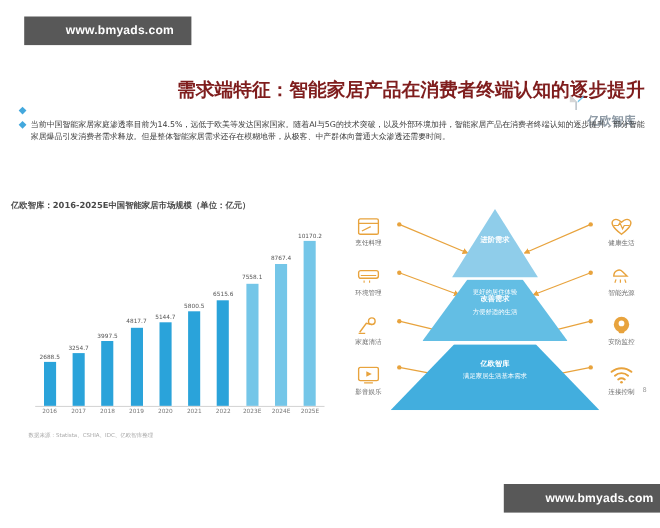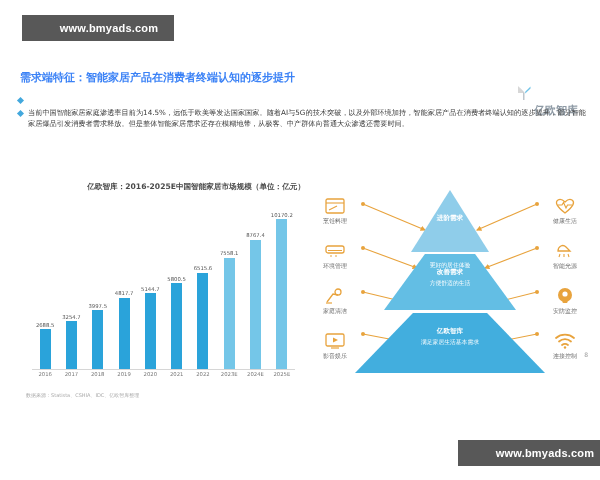--- a/index.html
+++ b/index.html
@@ -15,22 +15,23 @@
     font-size:11px;font-weight:bold;letter-spacing:.2px;
     display:flex;align-items:center;justify-content:center;padding-left:22px;
   }
   .wm-top{left:22px;top:15px;width:130px;height:26px;}
   .wm-bot{left:458px;top:440px;width:130px;height:26px;}
 
   .slide{position:absolute;left:0;top:60px;width:600px;height:360px;}
 
   .title-row{position:absolute;left:20px;top:10px;right:14px;height:20px;}
   .title{
-    font-size:11px;font-weight:bold;color:#3b82f6;letter-spacing:0;
+    font-size:17px;font-weight:bold;color:#7f1d1d;letter-spacing:0;
     font-family:"DejaVu Sans","Liberation Sans",sans-serif;
+    text-align:right;
   }
   .logo{
     position:absolute;right:8px;top:-2px;display:flex;align-items:center;gap:3px;
   }
   .logo-mark{width:13px;height:15px;position:relative;}
   .logo-mark:before{
     content:"";position:absolute;left:0;top:0;width:0;height:0;
     border-left:6px solid #d7d7d7;border-top:7px solid transparent;border-bottom:0 solid transparent;
   }
   .logo-txt{font-size:11px;font-weight:bold;color:#8e9aa5;
@@ -44,21 +45,21 @@
   }
   .blt-txt{
     font-size:7.2px;line-height:1.55;color:#3b3b3b;text-align:justify;
     font-family:"DejaVu Sans","Liberation Sans",sans-serif;
   }
 
   .panel{position:absolute;top:122px;}
   .panel-l{left:10px;width:295px;}
   .panel-r{left:305px;width:290px;}
   .sub-title{
-    font-size:7.6px;font-weight:bold;color:#4a4a4a;text-align:right;
+    font-size:7.6px;font-weight:bold;color:#4a4a4a;text-align:left;
     font-family:"DejaVu Sans","Liberation Sans",sans-serif;margin-bottom:4px;
   }
 
   
   .chart{position:relative;height:190px;margin:0 10px 0 14px;}
   .plot{position:absolute;left:8px;right:0;top:8px;height:165px;
     display:flex;align-items:flex-end;justify-content:space-between;}
   .col{flex:1 1 0;display:flex;flex-direction:column;align-items:center;justify-content:flex-end;height:100%;}
   .val{font-size:5.3px;color:#555;margin-bottom:1.5px;white-space:nowrap;
     font-family:"DejaVu Sans","Liberation Sans",sans-serif;}

